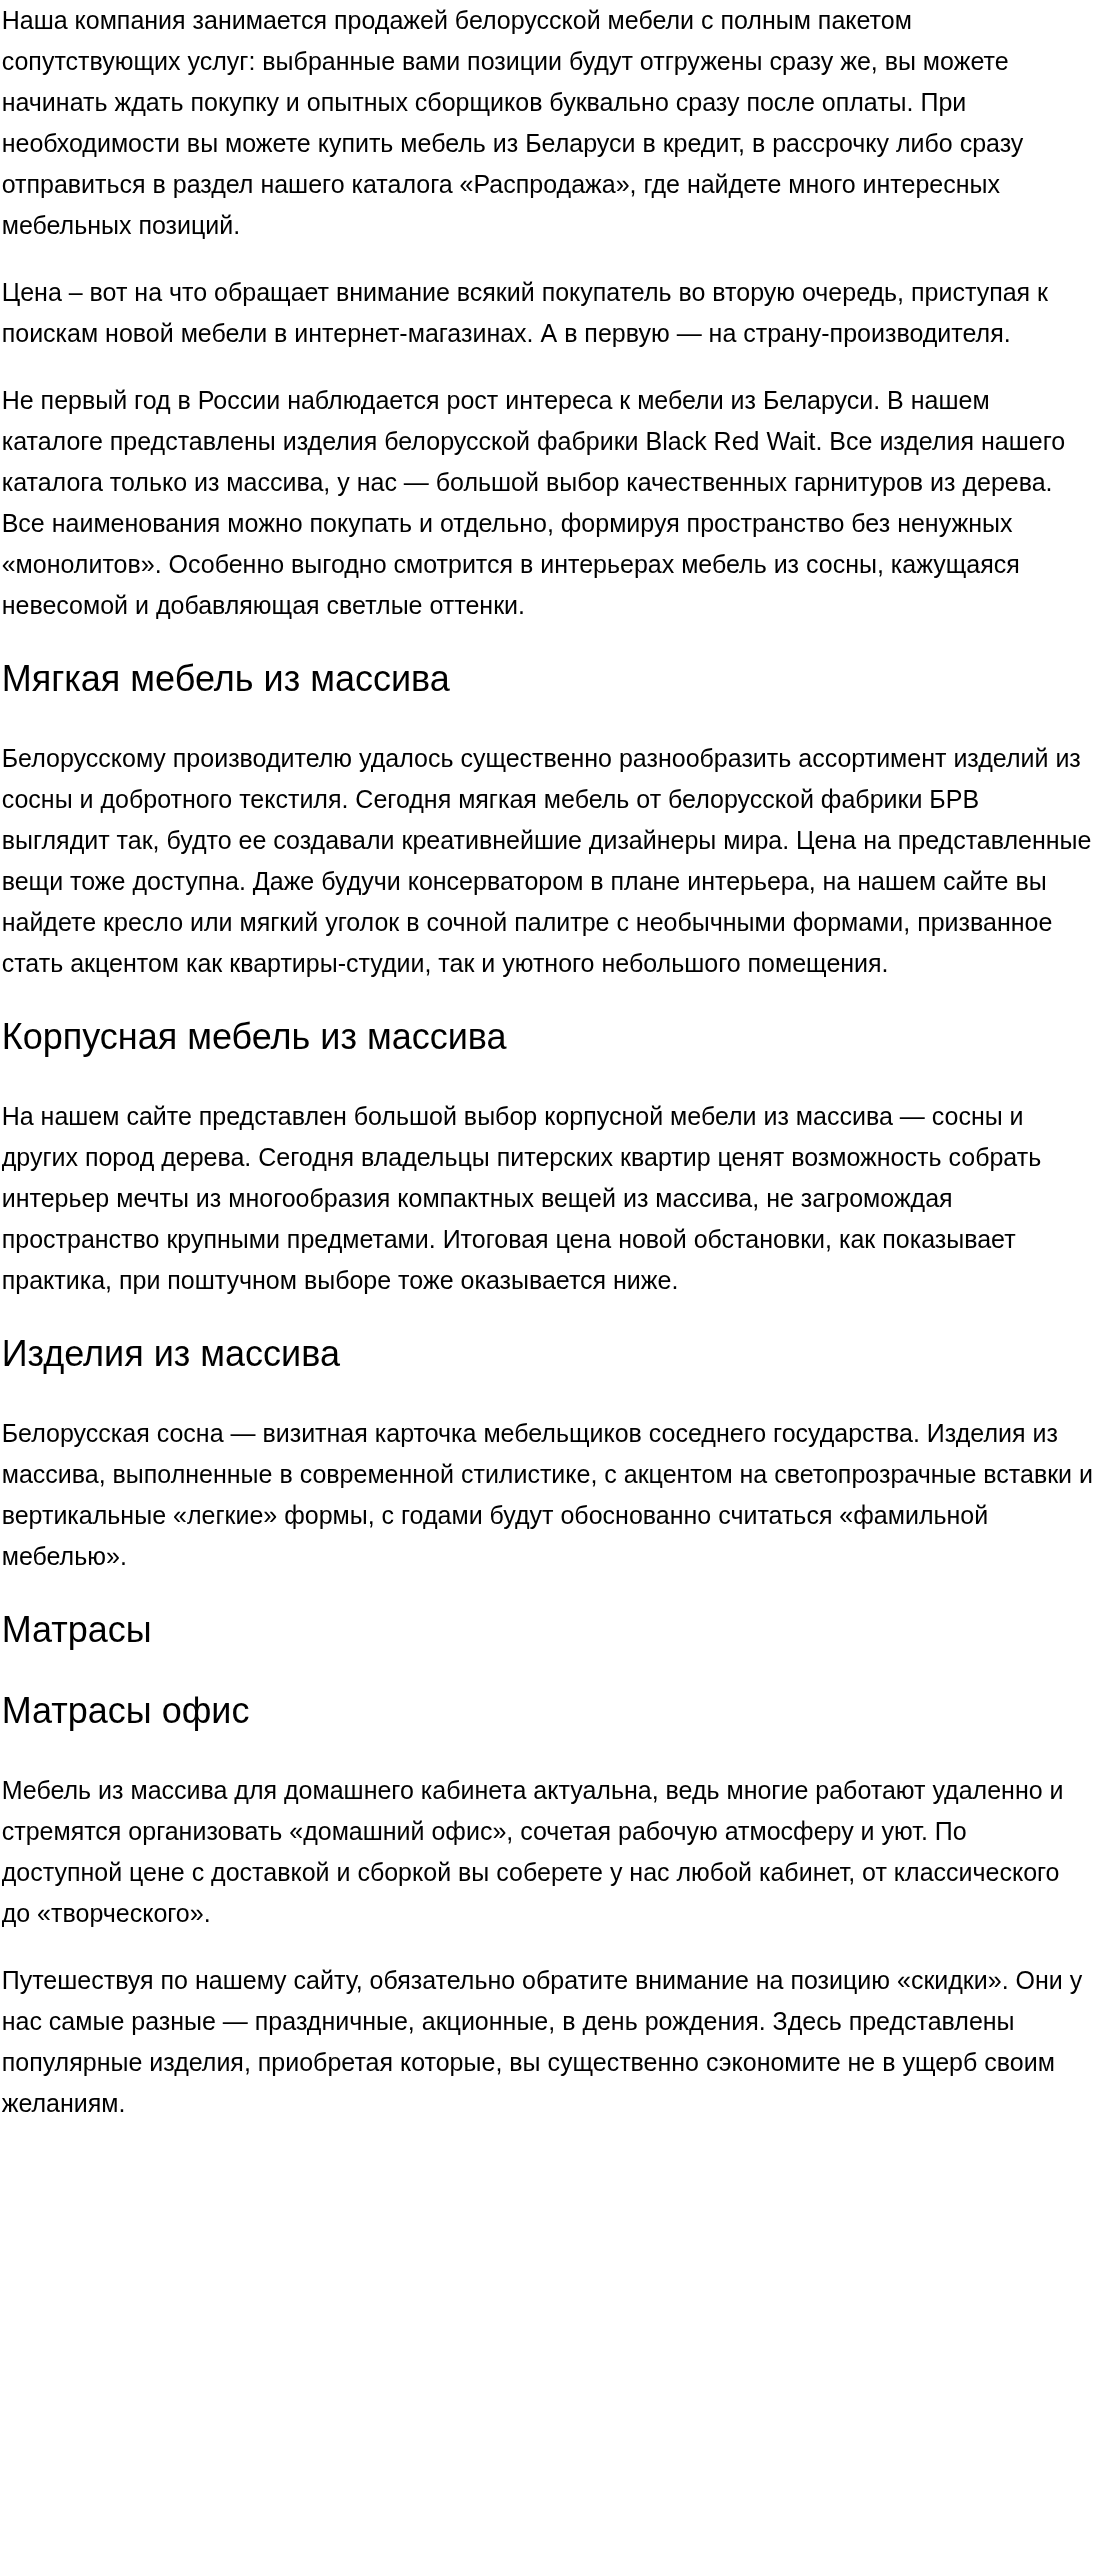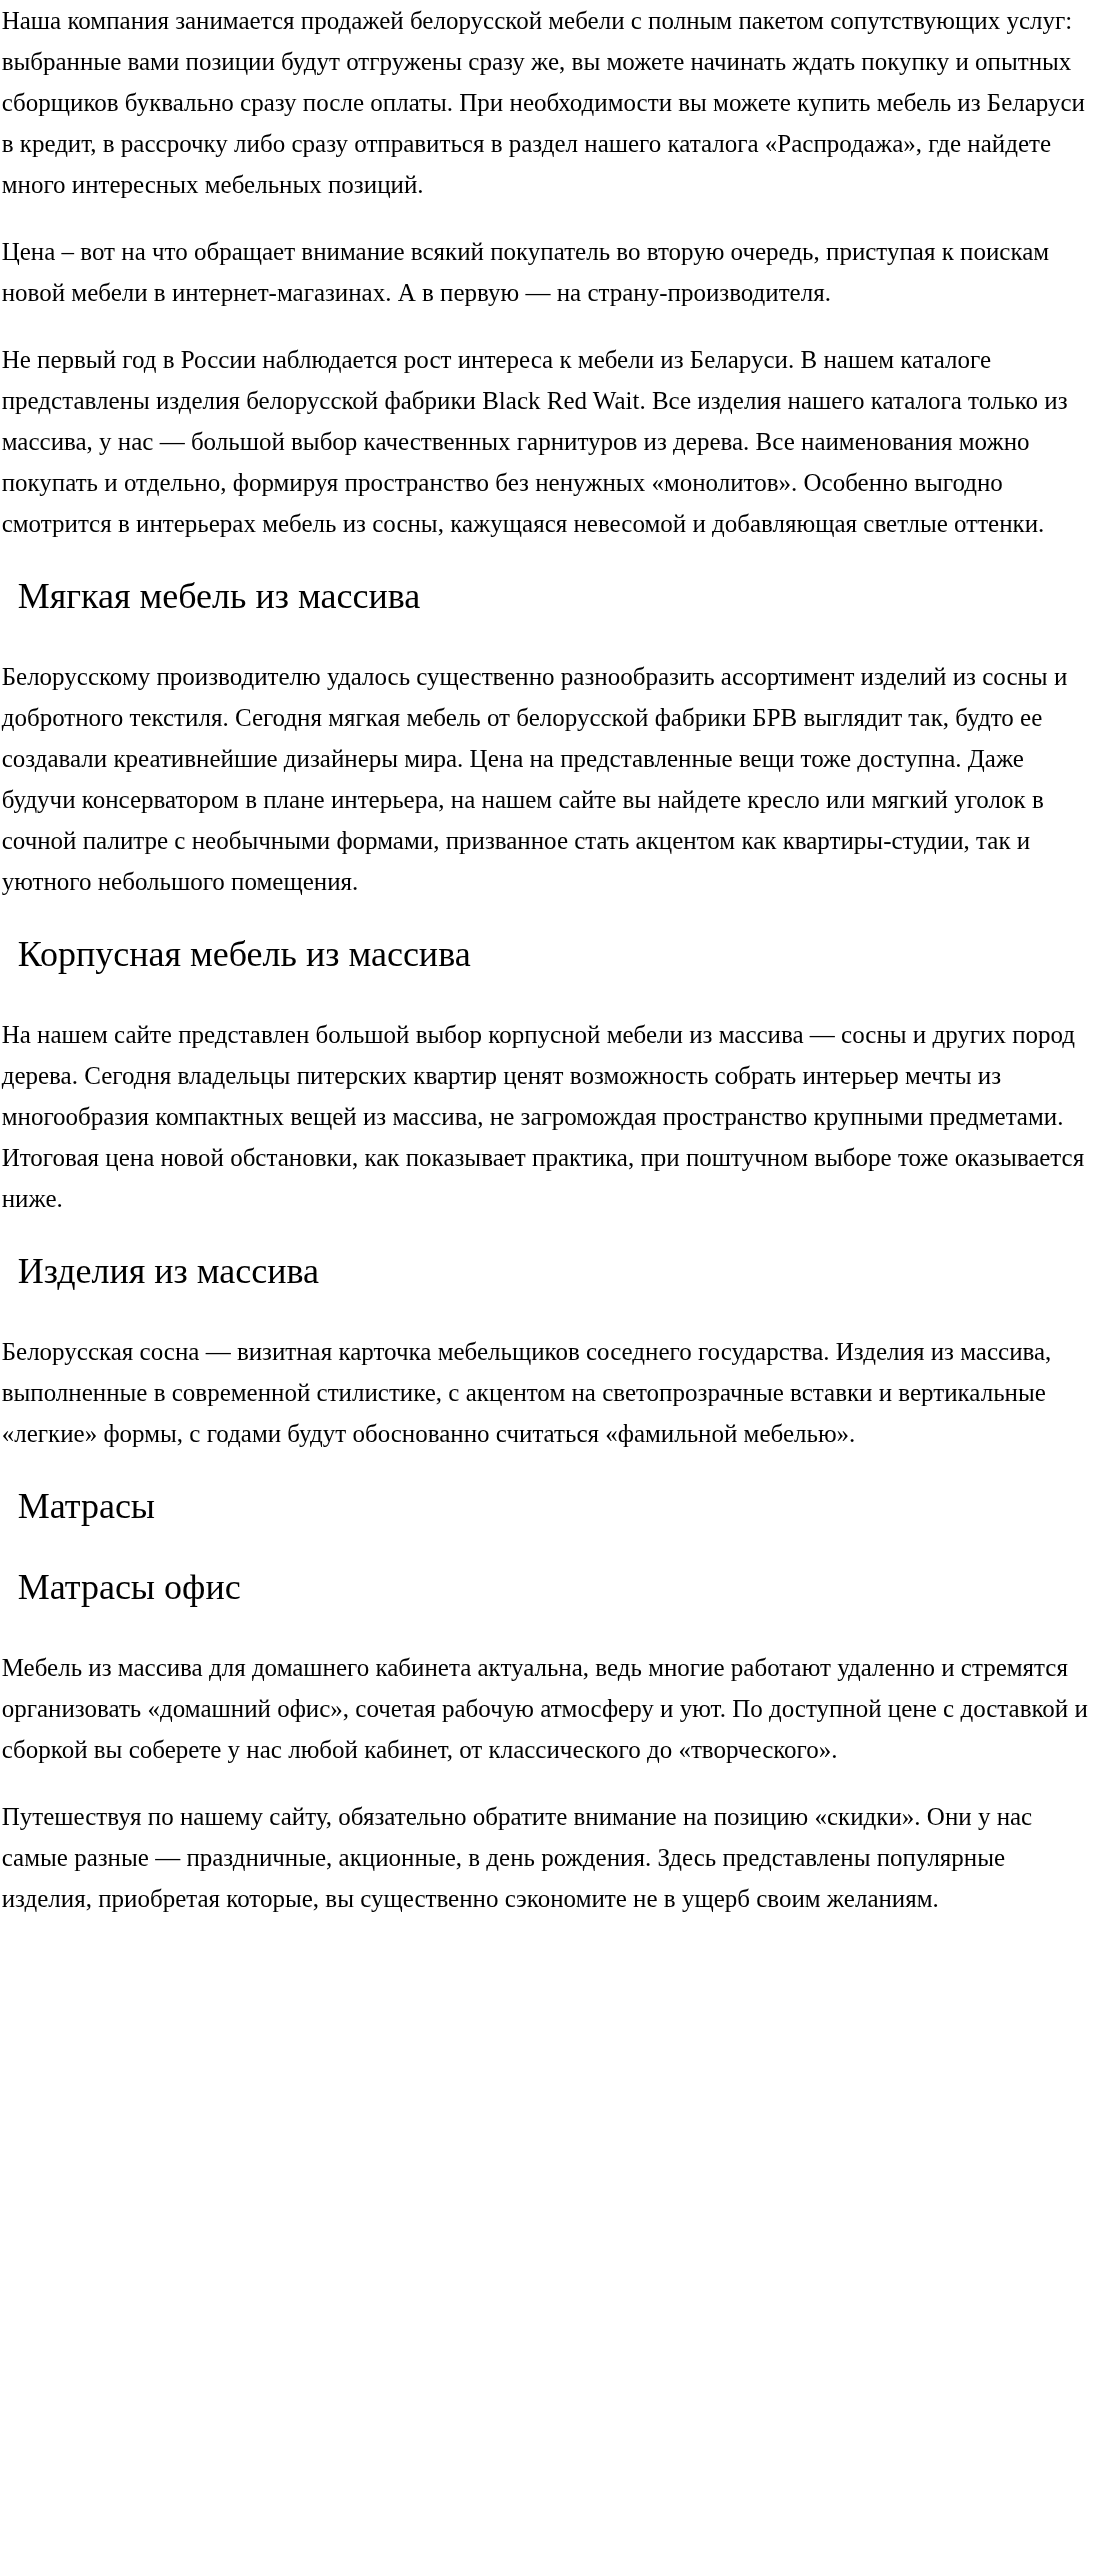--- a/index.html
+++ b/index.html
@@ -5,21 +5,21 @@
   html, body {
     margin: 0;
     padding: 0;
     background: #ffffff;
     color: #000000;
   }
   .page {
     width: 1093px;
     box-sizing: border-box;
     padding: 0 0 0 1.7px;
-    font-family: Liberation Serif, serif;
+    font-family: Liberation Sans, sans-serif;
     -webkit-font-smoothing: antialiased;
   }
   .page p {
     font-size: 25px;
     line-height: 41px;
     font-weight: 400;
     margin: 26px 0;
     letter-spacing: 0;
   }
   .page p.first {
@@ -29,21 +29,21 @@
     font-size: 40px;
     line-height: 42px;
     font-weight: 400;
     margin: 34px 0 43px 0;
     letter-spacing: 0;
   }
   .page h2 {
     font-size: 36px;
     line-height: 43px;
     font-weight: 400;
-    margin: 31px 0 38px 16px;
+    margin: 31px 0 38px 0;
     letter-spacing: 0;
   }
 </style>
 </head>
 <body>
 
 <main class="page">
   <p class="first">Наша компания занимается продажей белорусской мебели с полным пакетом сопутствующих услуг: выбранные вами позиции будут отгружены сразу же, вы можете начинать ждать покупку и опытных сборщиков буквально сразу после оплаты. При необходимости вы можете купить мебель из Беларуси в кредит, в рассрочку либо сразу отправиться в раздел нашего каталога «Распродажа», где найдете много интересных мебельных позиций.</p>
   <p>Цена – вот на что обращает внимание всякий покупатель во вторую очередь, приступая к поискам новой мебели в интернет-магазинах. А в первую — на страну-производителя.</p>
   <p>Не первый год в России наблюдается рост интереса к мебели из Беларуси. В нашем каталоге представлены изделия белорусской фабрики Black Red Wait. Все изделия нашего каталога только из массива, у нас — большой выбор качественных гарнитуров из дерева. Все наименования можно покупать и отдельно, формируя пространство без ненужных «монолитов». Особенно выгодно смотрится в интерьерах мебель из сосны, кажущаяся невесомой и добавляющая светлые оттенки.</p>

